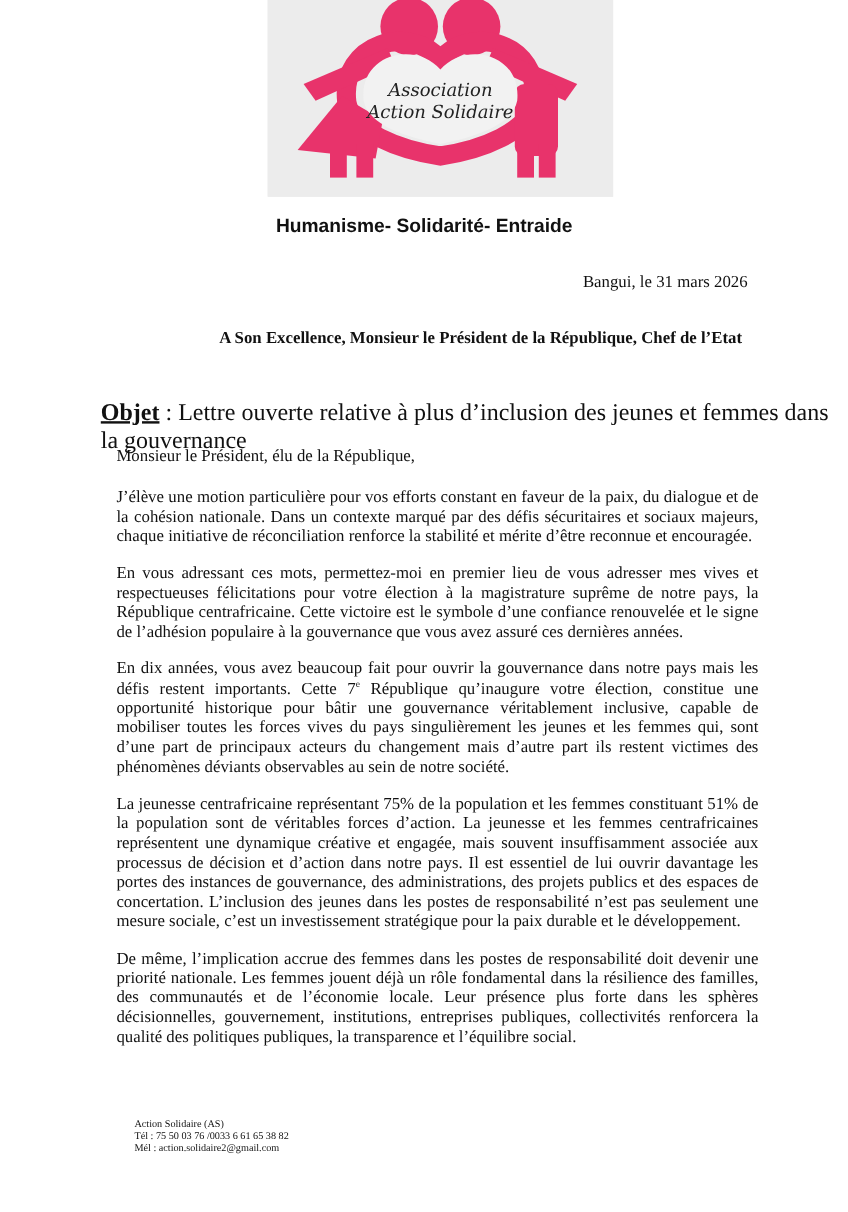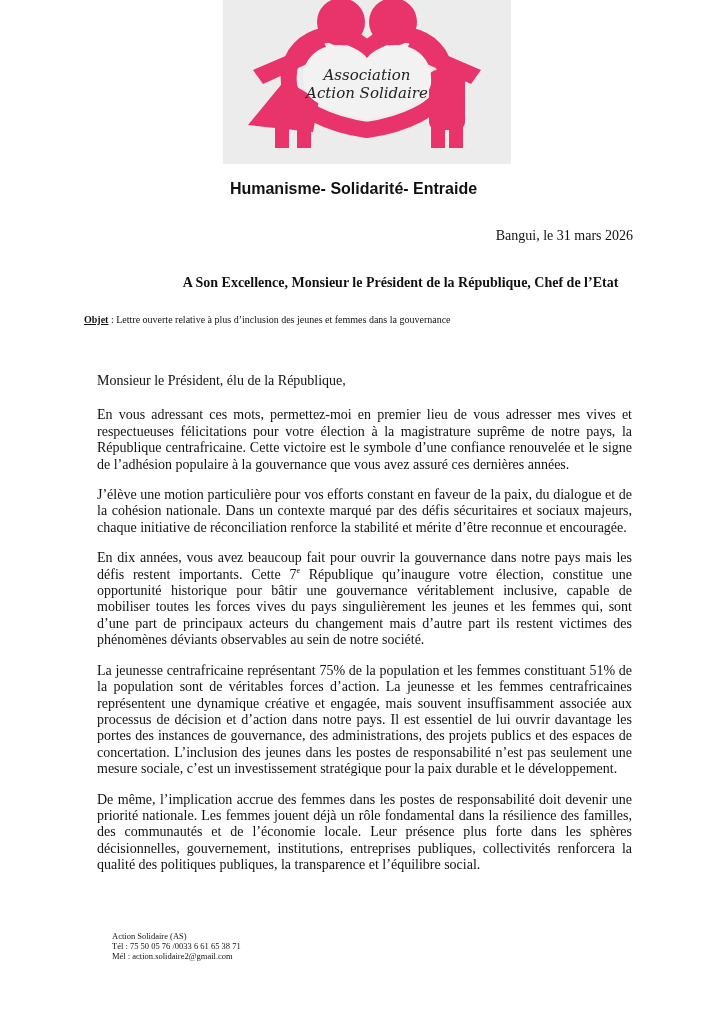--- a/index.html
+++ b/index.html
@@ -1,22 +1,22 @@
 <!DOCTYPE html>
 <html><head>
 <meta charset="utf-8">
 <style>
   html, body { margin: 0; padding: 0; background: #ffffff; }
   body { width: 707px; height: 1010px; position: relative; overflow: hidden; font-family: "Liberation Serif", serif; color: #111; }
   .logo { position: absolute; left: 223px; top: 0; width: 288px; height: 164px; background: #ececec; text-decoration: underline; }
   .logo svg { width: 100%; height: 100%; display: block; }
   .motto { position: absolute; left: 0; width: 707px; top: 180px; text-align: center; font-family: "Liberation Sans", sans-serif; font-weight: bold; font-size: 16px; }
-  .date { position: absolute; right: 74px; top: 228px; font-size: 14px; text-align: right; }
+  .date { position: absolute; right: 84px; top: 228px; font-size: 14px; text-align: right; }
   .recipient { position: absolute; left: 0; width: 707px; top: 275px; text-align: center; font-weight: bold; font-size: 14px; padding-left: 47px; }
-  .objet { position: absolute; left: 84px; top: 314px; font-size: 10px; }
+  .objet { position: absolute; left: 84px; top: 333px; font-size: 20px; }
   .objet .lbl { font-weight: bold; text-decoration: underline; }
   .body-text { position: absolute; left: 84px; width: 548px; top: 373px; font-size: 14px; line-height: 16.4px; }
   .body-text p { margin: 0 0 14px 13px; text-align: justify; }
   .body-text p.salutation { margin-bottom: 18px; }
   .footer { position: absolute; left: 84px; top: 931px; font-size: 8.5px; line-height: 10px; margin-left: 28px; }
   sup { font-size: 8px; line-height: 0; }
 </style>
 </head>
 <body>
 
@@ -50,24 +50,24 @@
 <div class="date">Bangui, le 31 mars 2026</div>
 
 <div class="recipient">A Son Excellence, Monsieur le Président de la République, Chef de l’Etat</div>
 
 <div class="objet">
   <span class="lbl">Objet</span><span> : Lettre ouverte relative à plus d’inclusion des jeunes et femmes dans la gouvernance</span>
 </div>
 
 <div class="body-text">
   <p class="salutation">Monsieur le Président, élu de la République,</p>
+  <p>J’élève une motion particulière pour vos efforts constant en faveur de la paix, du dialogue et de la cohésion nationale. Dans un contexte marqué par des défis sécuritaires et sociaux majeurs, chaque initiative de réconciliation renforce la stabilité et mérite d’être reconnue et encouragée.</p>
   <p>En vous adressant ces mots, permettez-moi en premier lieu de vous adresser mes vives et respectueuses félicitations pour votre élection à la magistrature suprême de notre pays, la République centrafricaine. Cette victoire est le symbole d’une confiance renouvelée et le signe de l’adhésion populaire à la gouvernance que vous avez assuré ces dernières années.</p>
-  <p>J’élève une motion particulière pour vos efforts constant en faveur de la paix, du dialogue et de la cohésion nationale. Dans un contexte marqué par des défis sécuritaires et sociaux majeurs, chaque initiative de réconciliation renforce la stabilité et mérite d’être reconnue et encouragée.</p>
   <p><span>En dix années, vous avez beaucoup fait pour ouvrir la gouvernance dans notre pays mais les défis restent importants. Cette 7</span><sup>e</sup><span> République qu’inaugure votre élection, constitue une opportunité historique pour bâtir une gouvernance véritablement inclusive, capable de mobiliser toutes les forces vives du pays singulièrement les jeunes et les femmes qui, sont d’une part de principaux acteurs du changement mais d’autre part ils restent victimes des phénomènes déviants observables au sein de notre société.</span></p>
   <p>La jeunesse centrafricaine représentant 75% de la population et les femmes constituant 51% de la population sont de véritables forces d’action. La jeunesse et les femmes centrafricaines représentent une dynamique créative et engagée, mais souvent insuffisamment associée aux processus de décision et d’action dans notre pays. Il est essentiel de lui ouvrir davantage les portes des instances de gouvernance, des administrations, des projets publics et des espaces de concertation. L’inclusion des jeunes dans les postes de responsabilité n’est pas seulement une mesure sociale, c’est un investissement stratégique pour la paix durable et le développement.</p>
   <p>De même, l’implication accrue des femmes dans les postes de responsabilité doit devenir une priorité nationale. Les femmes jouent déjà un rôle fondamental dans la résilience des familles, des communautés et de l’économie locale. Leur présence plus forte dans les sphères décisionnelles, gouvernement, institutions, entreprises publiques, collectivités renforcera la qualité des politiques publiques, la transparence et l’équilibre social.</p>
 </div>
 
 <div class="footer">
   <div>Action Solidaire (AS)</div>
-  <div>Tél : 75 50 05 76 /0033 6 61 65 38 71</div>
+  <div>Tél : 75 50 03 76 /0033 6 61 65 38 82</div>
   <div>Mél : action.solidaire2@gmail.com</div>
 </div>
 
 </body></html>

